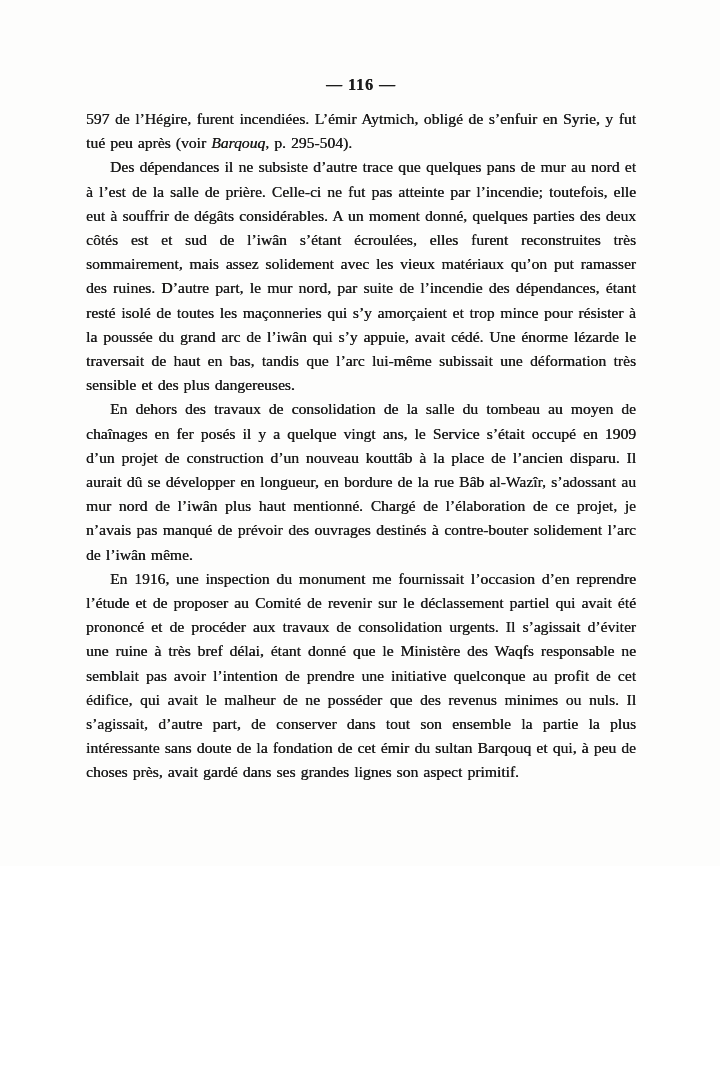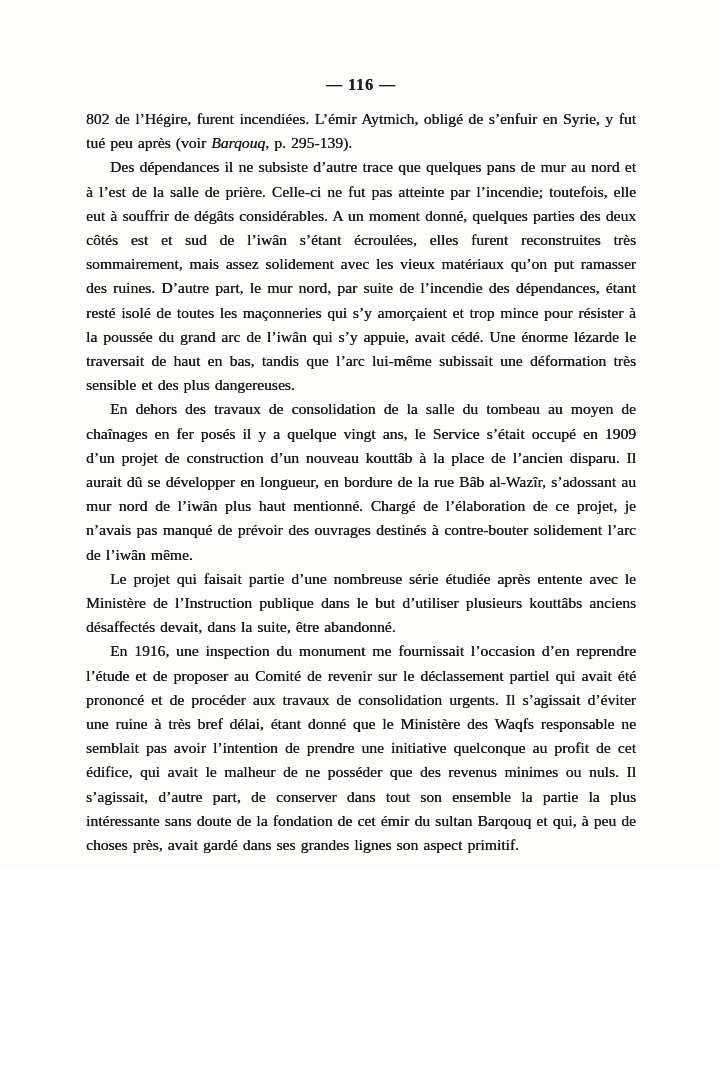--- a/index.html
+++ b/index.html
@@ -44,19 +44,18 @@
   .italic {
     font-style: italic;
   }
 </style>
 </head>
 <body>
 
 <div class="page">
   <div class="page-number">— 116 —</div>
   <div class="page-body" lang="fr">
-      <p class="para"><span>802 de l’Hégire, furent incendiées. L’émir Aytmich, obligé de s’enfuir en Syrie, y fut tué peu après (voir </span><span class="italic">Barqouq</span><span>, p. 295-139).</span></p>
+      <p class="para"><span>597 de l’Hégire, furent incendiées. L’émir Aytmich, obligé de s’enfuir en Syrie, y fut tué peu après (voir </span><span class="italic">Barqouq</span><span>, p. 295-504).</span></p>
       <p class="para indent"><span>Des dépendances il ne subsiste d’autre trace que quelques pans de mur au nord et à l’est de la salle de prière. Celle-ci ne fut pas atteinte par l’incendie; toutefois, elle eut à souffrir de dégâts considérables. A un moment donné, quelques parties des deux côtés est et sud de l’iwân s’étant écroulées, elles furent reconstruites très sommairement, mais assez solidement avec les vieux matériaux qu’on put ramasser des ruines. D’autre part, le mur nord, par suite de l’incendie des dépendances, étant resté isolé de toutes les maçonneries qui s’y amorçaient et trop mince pour résister à la poussée du grand arc de l’iwân qui s’y appuie, avait cédé. Une énorme lézarde le traversait de haut en bas, tandis que l’arc lui-même subissait une déformation très sensible et des plus dangereuses.</span></p>
       <p class="para indent"><span>En dehors des travaux de consolidation de la salle du tombeau au moyen de chaînages en fer posés il y a quelque vingt ans, le Service s’était occupé en 1909 d’un projet de construction d’un nouveau kouttâb à la place de l’ancien disparu. Il aurait dû se développer en longueur, en bordure de la rue Bâb al-Wazîr, s’adossant au mur nord de l’iwân plus haut mentionné. Chargé de l’élaboration de ce projet, je n’avais pas manqué de prévoir des ouvrages destinés à contre-bouter solidement l’arc de l’iwân même.</span></p>
-      <p class="para indent"><span>Le projet qui faisait partie d’une nombreuse série étudiée après entente avec le Ministère de l’Instruction publique dans le but d’utiliser plusieurs kouttâbs anciens désaffectés devait, dans la suite, être abandonné.</span></p>
       <p class="para indent"><span>En 1916, une inspection du monument me fournissait l’occasion d’en reprendre l’étude et de proposer au Comité de revenir sur le déclassement partiel qui avait été prononcé et de procéder aux travaux de consolidation urgents. Il s’agissait d’éviter une ruine à très bref délai, étant donné que le Ministère des Waqfs responsable ne semblait pas avoir l’intention de prendre une initiative quelconque au profit de cet édifice, qui avait le malheur de ne posséder que des revenus minimes ou nuls. Il s’agissait, d’autre part, de conserver dans tout son ensemble la partie la plus intéressante sans doute de la fondation de cet émir du sultan Barqouq et qui, à peu de choses près, avait gardé dans ses grandes lignes son aspect primitif.</span></p>
     </div>
 </div>
 
 </body></html>

